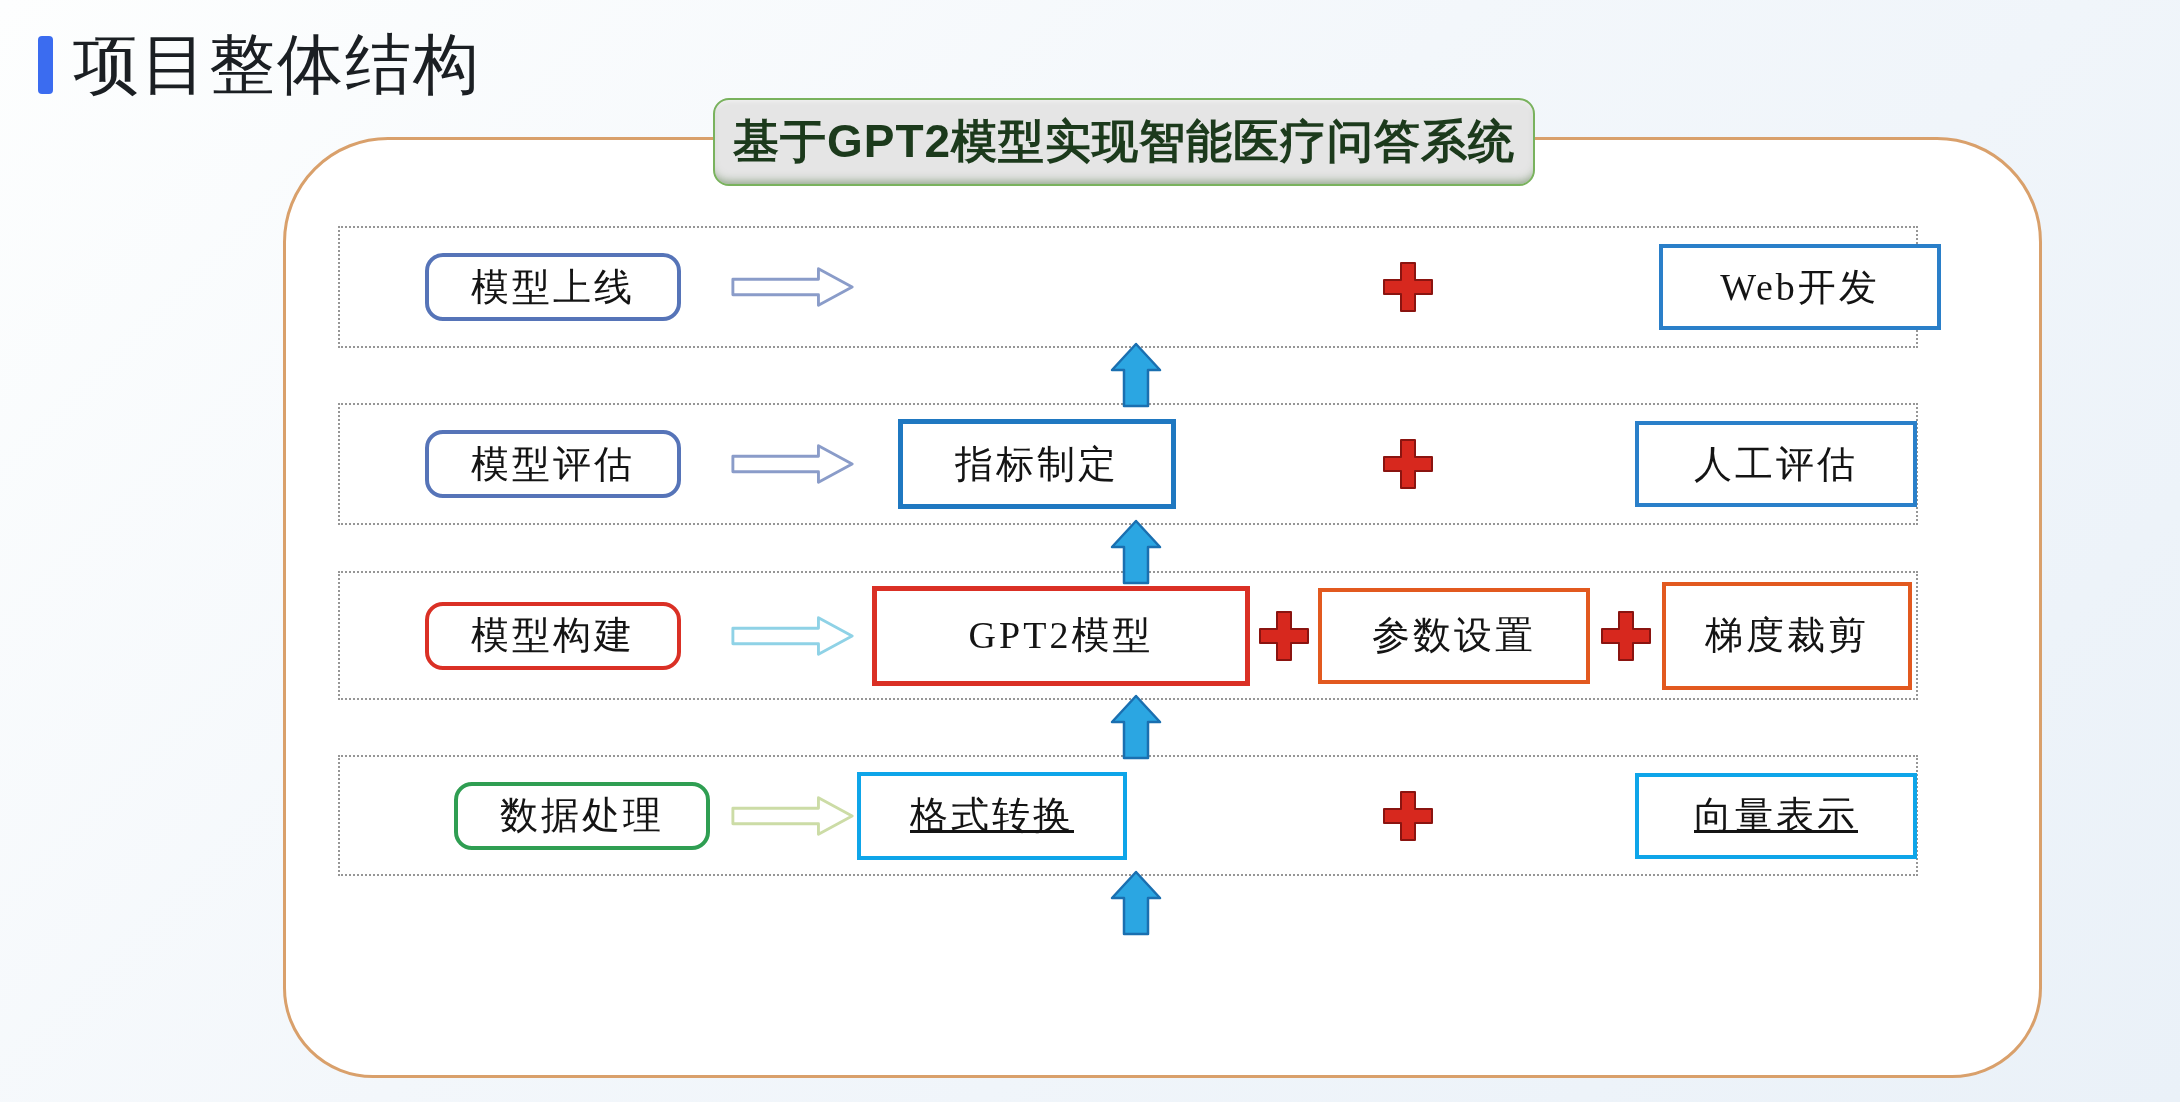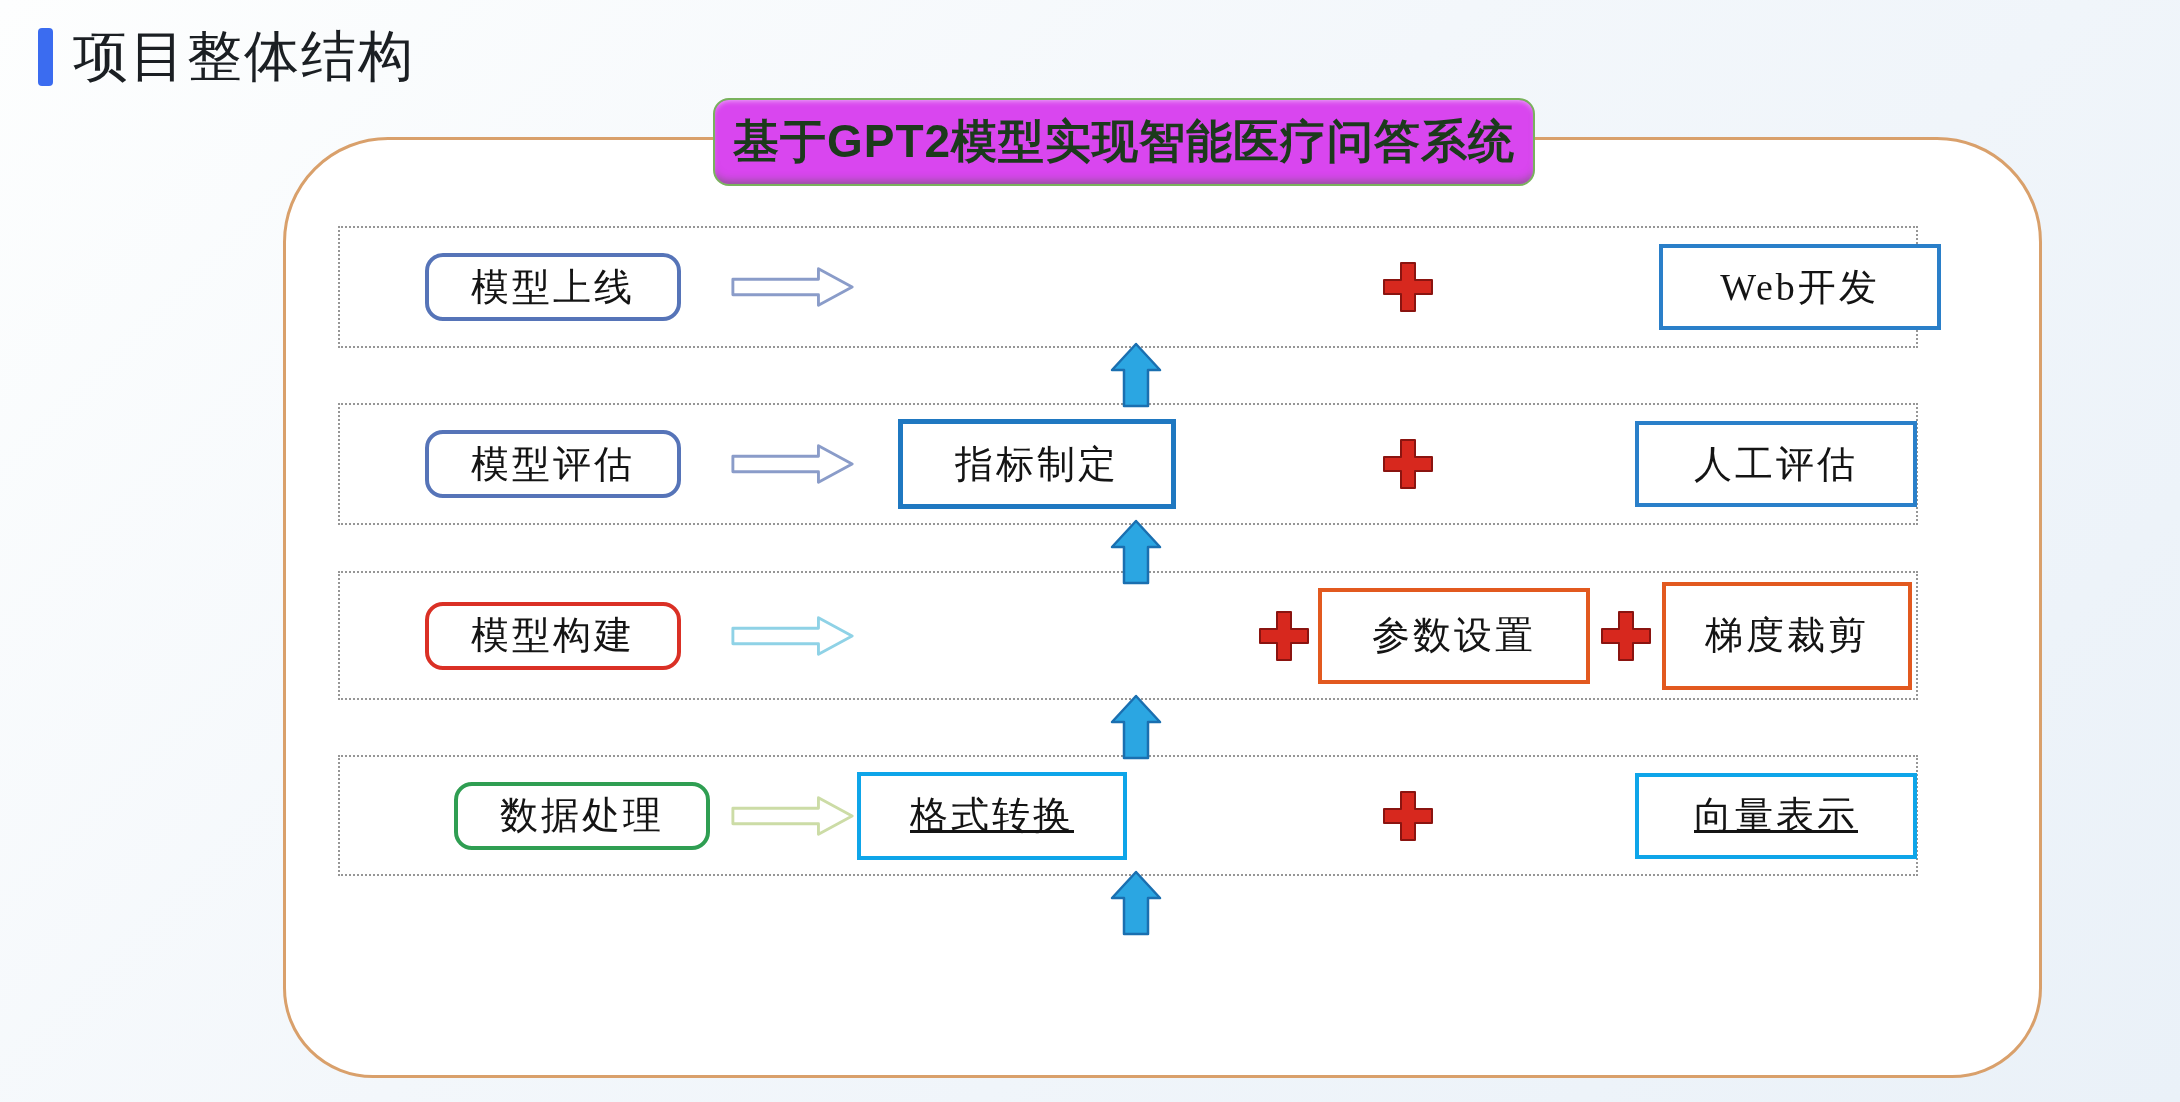--- a/index.html
+++ b/index.html
@@ -5,34 +5,34 @@
   html,body{margin:0;padding:0;}
   body{
     width:2180px;height:1102px;position:relative;overflow:hidden;
     background:linear-gradient(135deg,#fdfefe 0%,#f3f7fb 45%,#eaf1f8 100%);
     font-family:"Liberation Sans","DejaVu Sans",sans-serif;
   }
 
   
   .heading{position:absolute;left:38px;top:20px;display:flex;align-items:center;}
   .accent{width:15px;height:58px;background:#3b6cf0;border-radius:4px;margin-right:20px;}
-  .page-title{margin:0;font-size:55px;font-weight:500;color:#1b1f23;letter-spacing:2px;text-align:center;}
+  .page-title{margin:0;font-size:66px;font-weight:500;color:#1b1f23;letter-spacing:2px;text-align:center;}
 
   
   .diagram{
     position:absolute;left:283px;top:137px;width:1759px;height:941px;
     background:#ffffff;border:3px solid #d9a06b;
     border-radius:105px 105px 90px 90px;
     box-sizing:border-box;
   }
 
   
   .title-box{
     position:absolute;left:427px;top:-42px;width:818px;height:84px;
-    background:#d946ef;border:2px solid #79b25d;border-radius:16px;
+    background:#e5e5e5;border:2px solid #79b25d;border-radius:16px;
     box-shadow:inset 0 -8px 10px -6px rgba(60,100,45,.55), inset 0 3px 6px -3px rgba(255,255,255,.7);
     display:flex;align-items:center;justify-content:center;
     font-size:46px;font-weight:bold;color:#1c3a1c;letter-spacing:1px;
     font-family:"Liberation Sans","DejaVu Sans",sans-serif;
   }
 
   
   .row{
     position:absolute;left:52px;width:1580px;
     border:2px dotted #969696;box-sizing:border-box;background:transparent;
@@ -117,20 +117,23 @@
     </div>
   </div>
 
   <div class="row" style="top:431px;height:129px;">
     <div class="cell stage bd-red">
       <span>模型构建</span>
     </div>
     <svg class="harrow" viewBox="0 0 130 46">
         <path class="h-cyan" d="M3 15 H92 V4 L127 23 L92 42 V31 H3 Z"></path>
       </svg>
+    <div class="cell bd-red-thick" style="left:532px;width:378px;height:100px;">
+      <span>GPT2模型</span>
+    </div>
     <svg class="plus" style="left:916px;" viewBox="0 0 56 56">
         <path d="M21 4 H35 V21 H52 V35 H35 V52 H21 V35 H4 V21 H21 Z"></path>
       </svg>
     <div class="cell bd-orange" style="left:978px;width:272px;height:96px;">
       <span>参数设置</span>
     </div>
     <svg class="plus" style="left:1258px;" viewBox="0 0 56 56">
         <path d="M21 4 H35 V21 H52 V35 H35 V52 H21 V35 H4 V21 H21 Z"></path>
       </svg>
     <div class="cell bd-orange" style="left:1322px;width:250px;height:108px;">

